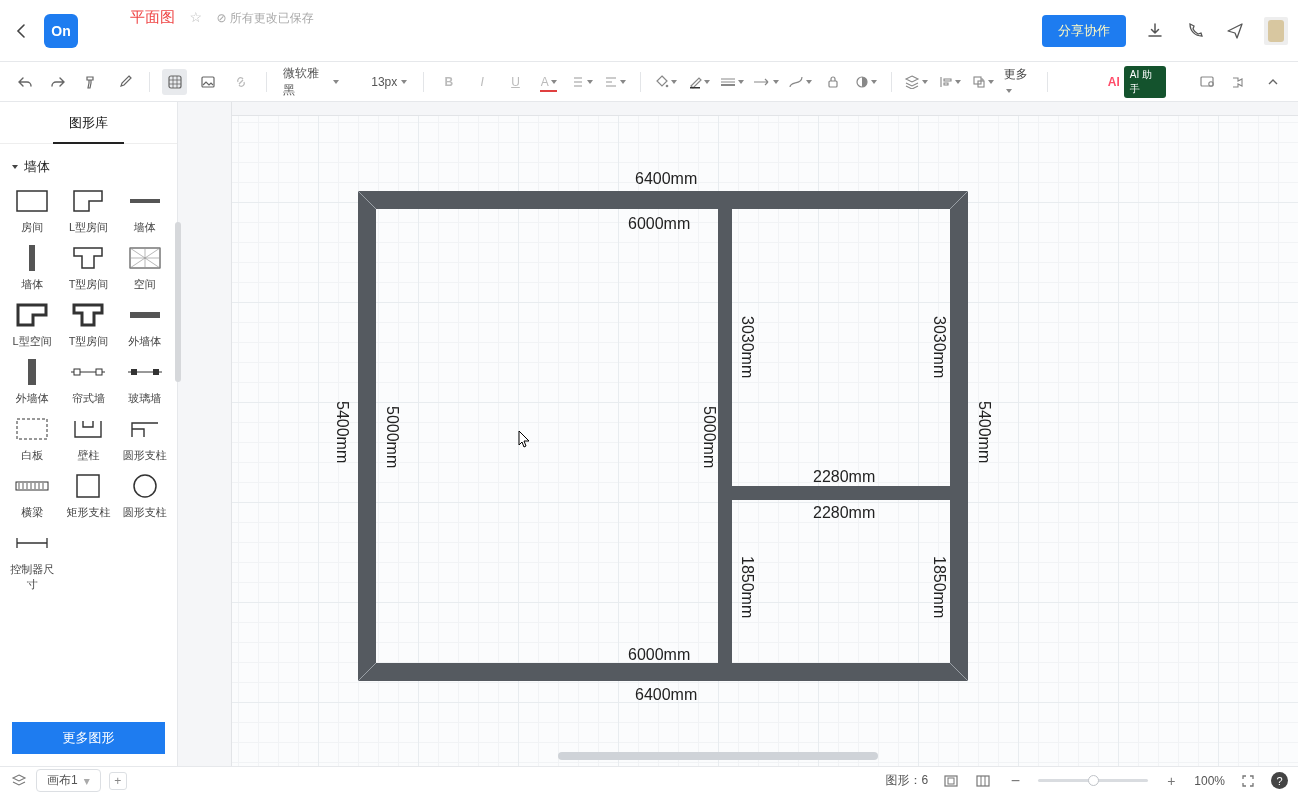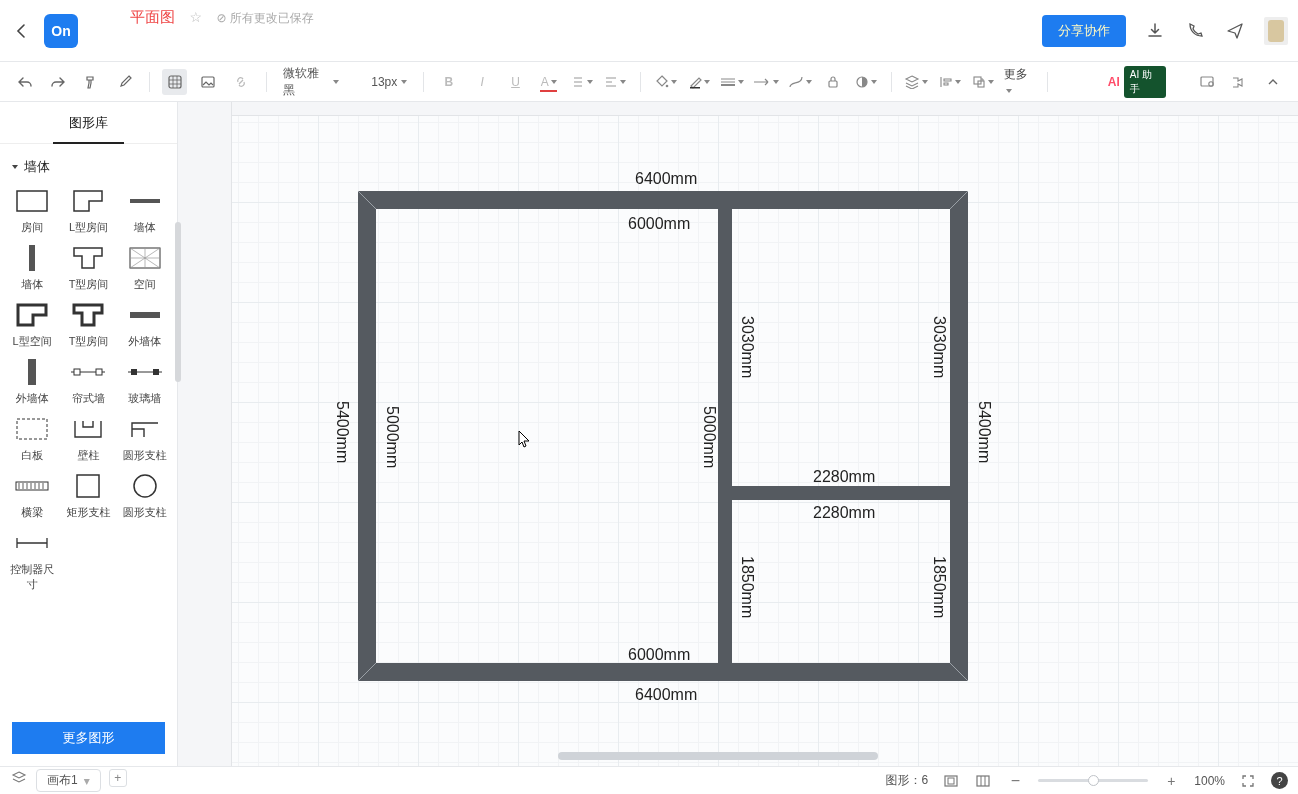--- a/index.html
+++ b/index.html
@@ -67,21 +67,21 @@
 
   .plan { position:absolute; left:140px; top:64px; width:610px; height:510px; }
   .wall { position:absolute; background:#555a60; }
   .dim { position:absolute; font-size:16px; color:#222; white-space:nowrap; }
   .dim.v { writing-mode:vertical-rl; }
 
   .cursor-ptr { position:absolute; width:14px; height:18px; }
 
   
   .statusbar { position:absolute; left:0; right:0; bottom:0; height:28px; background:#fff; border-top:1px solid #e6e8eb; display:flex; align-items:center; padding:0 10px; font-size:12px; color:#555; gap:10px;}
-  .sb-left { display:flex; align-items:flex-start; gap:8px;}
+  .sb-left { display:flex; align-items:center; gap:8px;}
   .sb-pill { border:1px solid #dcdfe3; border-radius:4px; padding:2px 10px; display:flex; align-items:center; gap:6px;}
   .sb-add { width:18px;height:18px;border:1px solid #dcdfe3;border-radius:3px;display:flex;align-items:center;justify-content:center;font-size:12px;color:#888;}
   .sb-right { margin-left:auto; display:flex; align-items:center; gap:14px;}
   .zoom-track{ width:110px; height:3px; background:#d9dce0; position:relative; border-radius:2px;}
   .zoom-thumb{ position:absolute; top:-4px; width:11px; height:11px; border-radius:50%; border:1px solid #bfc3c8; background:#fff;}
   .sb-ico{ width:18px;height:18px;display:flex;align-items:center;justify-content:center;color:#666;}
   .help-badge{width:17px;height:17px;border-radius:50%;background:#444;color:#fff;font-size:11px;display:flex;align-items:center;justify-content:center;}
 
   svg { display:block; }
 </style>

